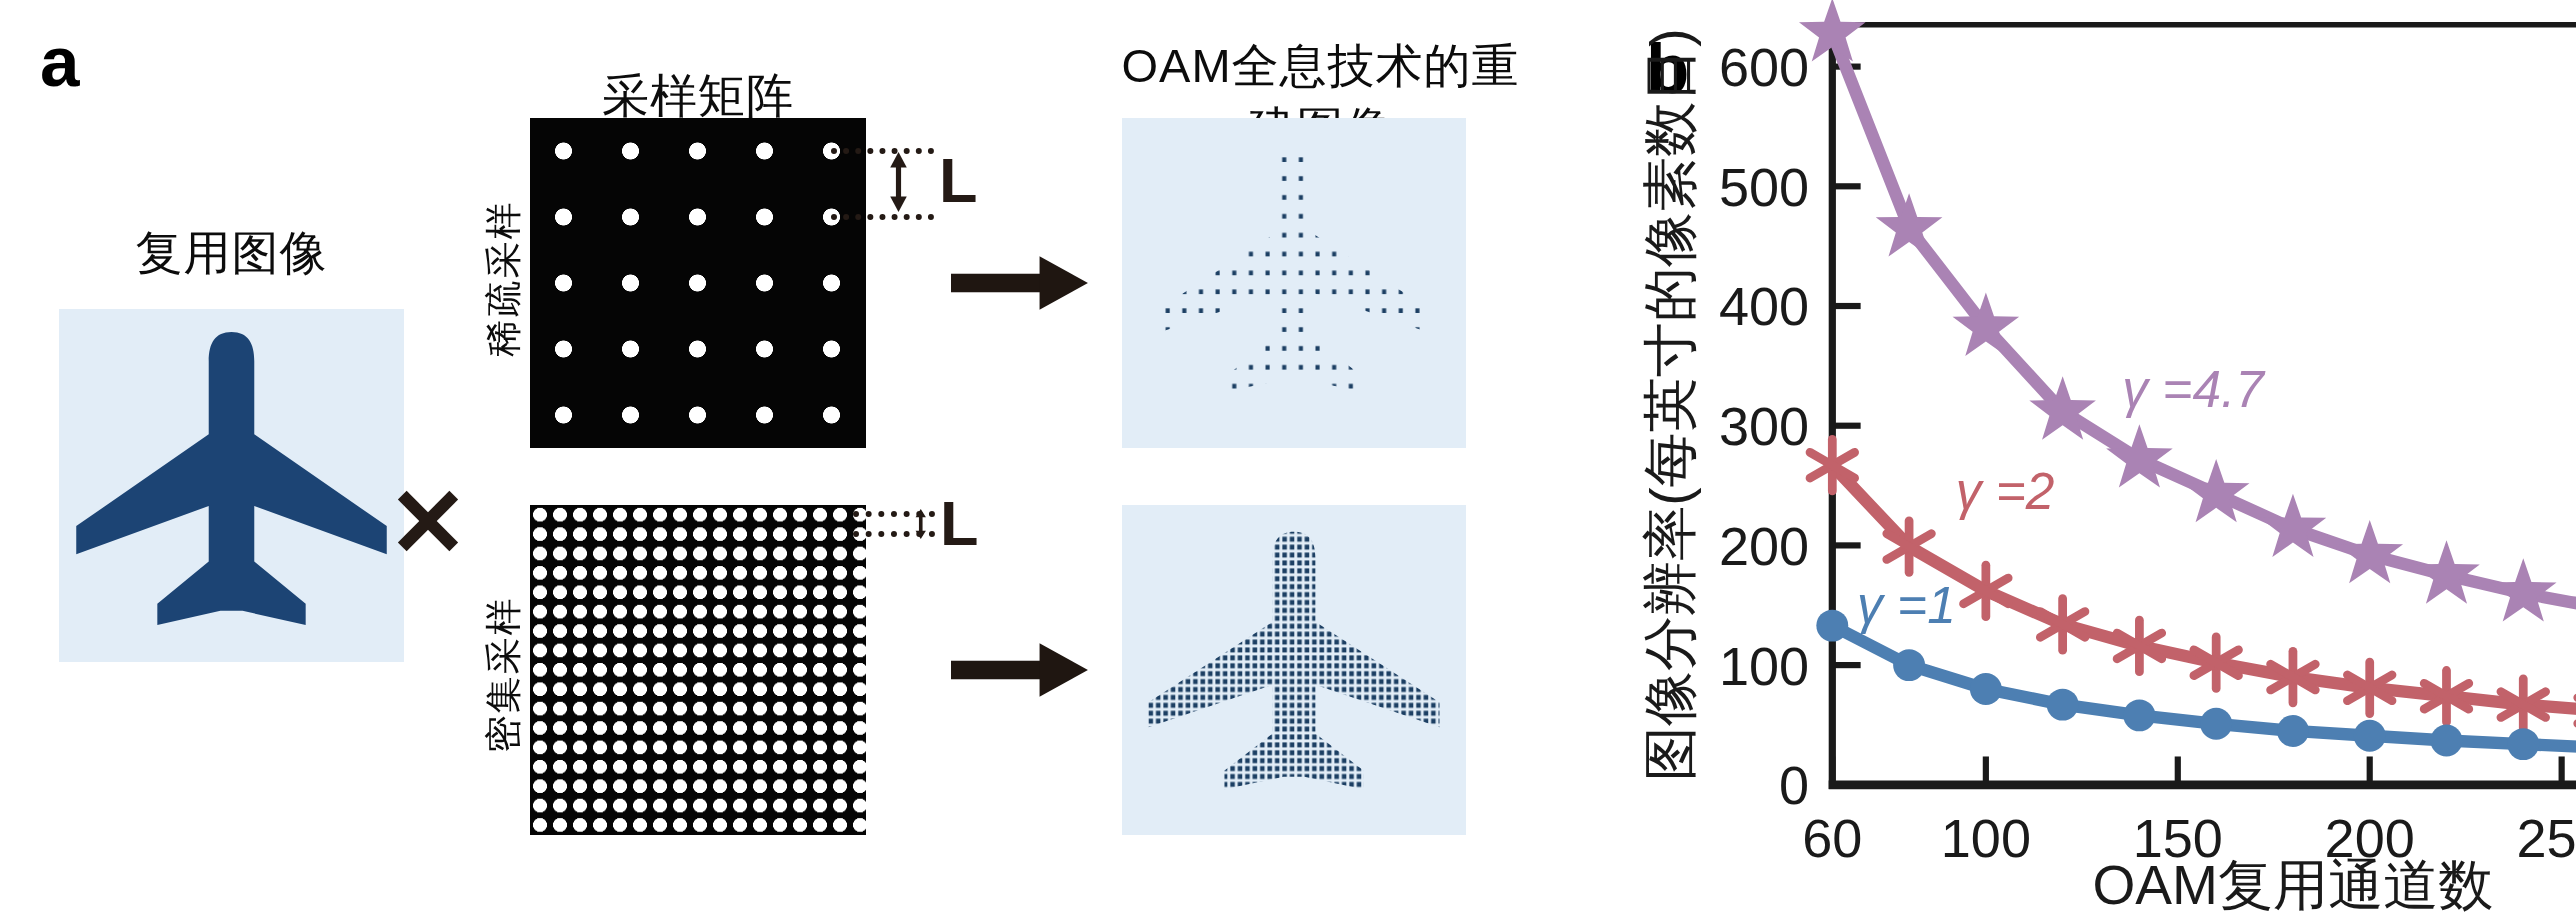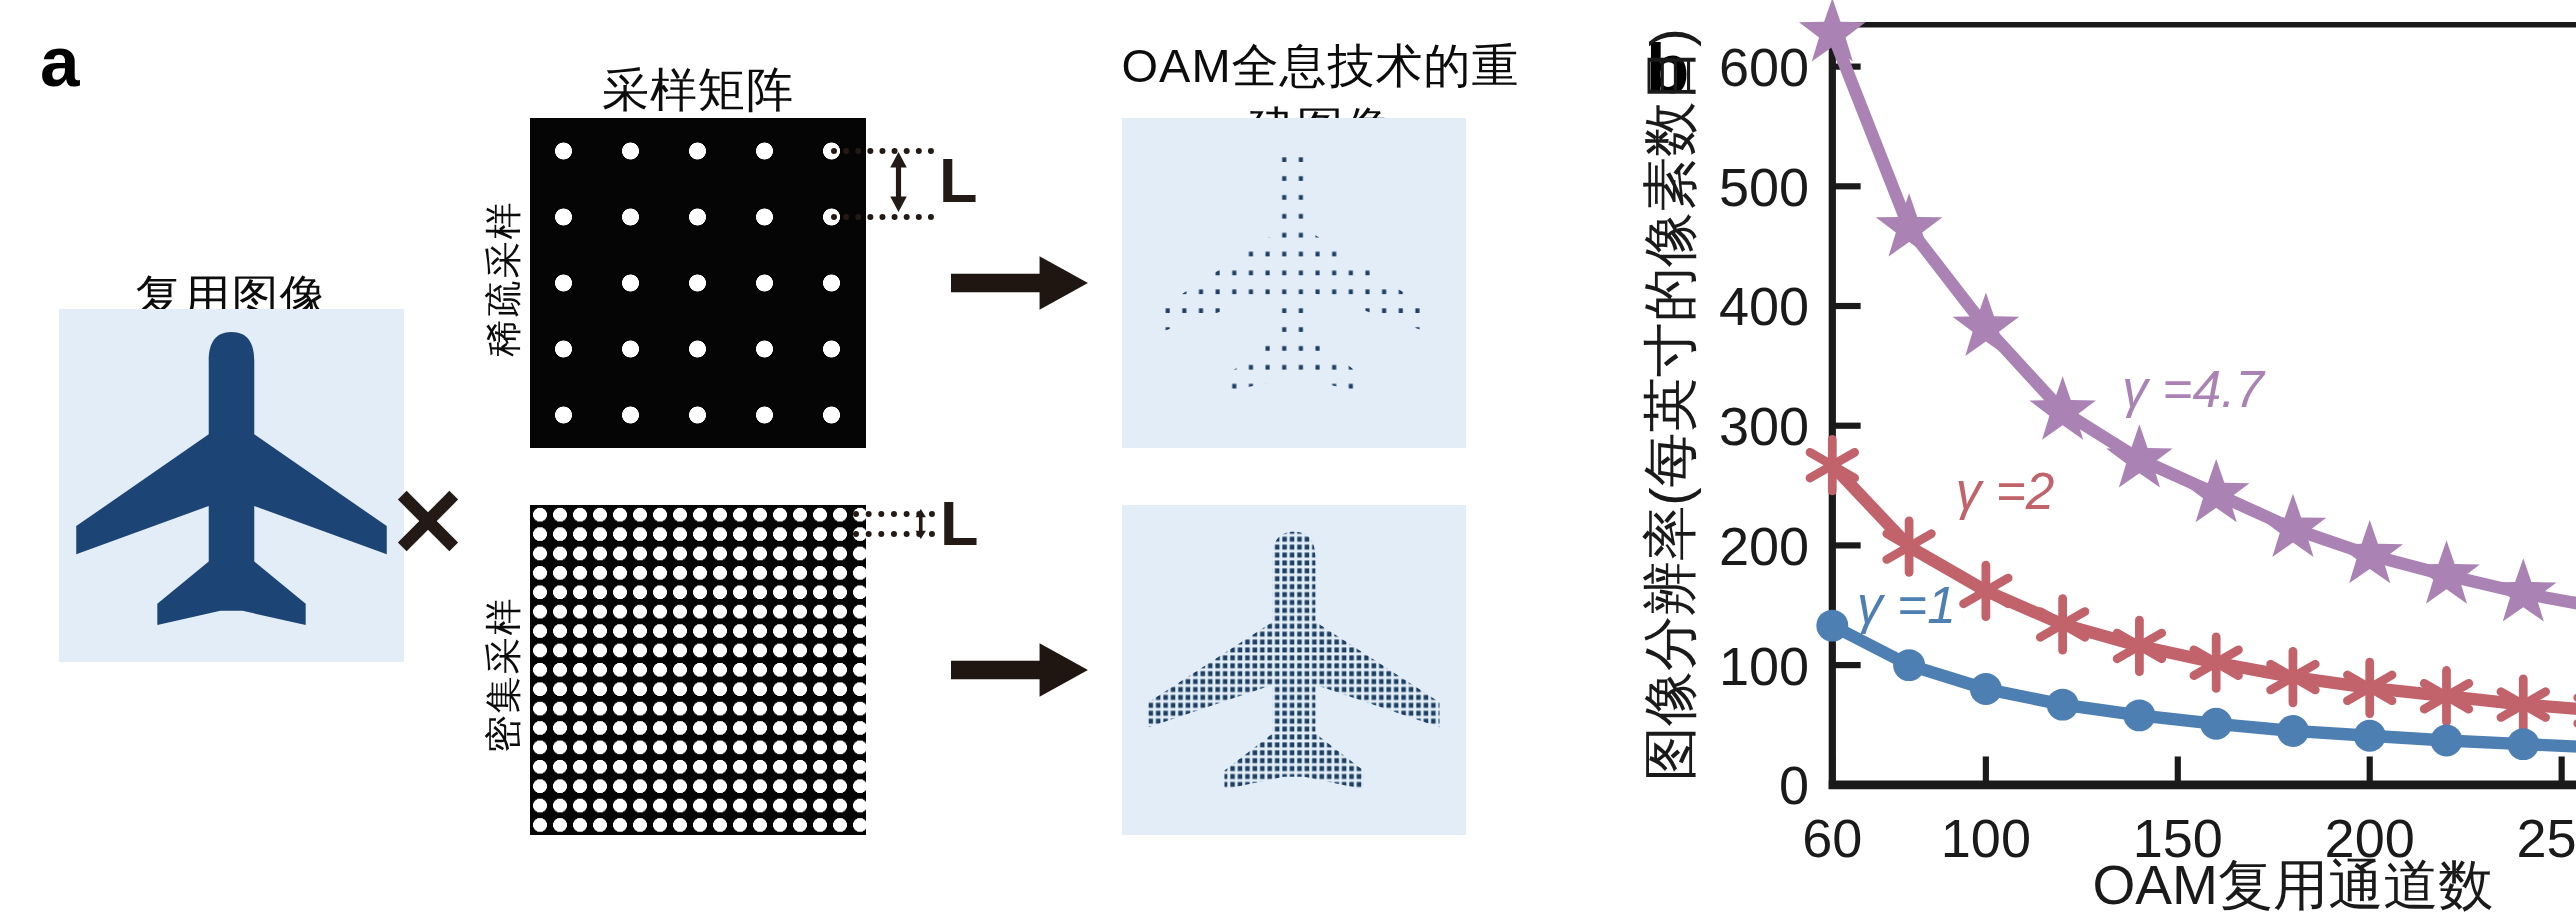--- a/index.html
+++ b/index.html
@@ -19,36 +19,36 @@
   .dotline{height:0;border-top:6.7px dotted #241a15;}
   .L-label{font-weight:bold;font-size:63px;color:#241a15;line-height:1;}
   .times{color:#241a15;}
   svg{display:block;}
 </style>
 </head>
 <body>
 
 <div class="abs panel-letter" style="left:40px;top:20.6px;">a</div>
 
-<div class="abs cap" style="left:59px;top:222px;width:345px;margin-top:44px;">复用图像</div>
+<div class="abs cap" style="left:59px;top:222px;width:345px;">复用图像</div>
 
 <div class="abs img-box" style="left:59px;top:309px;width:345px;height:353px;">
   <svg viewBox="0 0 100 100" width="345" height="353" preserveAspectRatio="none">
     <path d="M50 6.5 C45.3 6.5 43.4 9.6 43.4 14.8 L43.4 35.5 L5 61.5 L5 69.5 L43.4 55.8 L43.4 71.5 L28.5 83.5 L28.5 89.5 L46.8 85.5 L53.2 85.5 L71.5 89.5 L71.5 83.5 L56.6 71.5 L56.6 55.8 L95 69.5 L95 61.5 L56.6 35.5 L56.6 14.8 C56.6 9.6 54.7 6.5 50 6.5 Z" fill="#1c4474"></path>
   </svg>
 </div>
 
 <div class="abs times" style="left:394px;top:487px;">
   <svg width="68" height="68" viewBox="0 0 132 132">
     <line x1="16" y1="16" x2="116" y2="116" stroke="#241a15" stroke-width="24"></line>
     <line x1="116" y1="16" x2="16" y2="116" stroke="#241a15" stroke-width="24"></line>
   </svg>
 </div>
 
-<div class="abs cap" style="left:530px;top:59px;width:336px;">采样矩阵</div>
+<div class="abs cap" style="left:530px;top:65px;width:336px;">采样矩阵</div>
 
 <div class="abs vlabel" style="left:400px;top:258px;width:206px;height:41px;line-height:41px;">稀疏采样</div>
 
 <div class="abs matrix-box sparse-dots" style="left:530px;top:118px;width:336px;height:330px;"></div>
 
 <div class="abs dotline" style="left:831px;top:148px;width:103px;"></div>
 <div class="abs dotline" style="left:831px;top:214px;width:103px;"></div>
 <div class="abs" style="left:887px;top:152px;">
   <svg width="23" height="60" viewBox="0 0 44 116">
     <line x1="22" y1="16" x2="22" y2="100" stroke="#241a15" stroke-width="10"></line>

